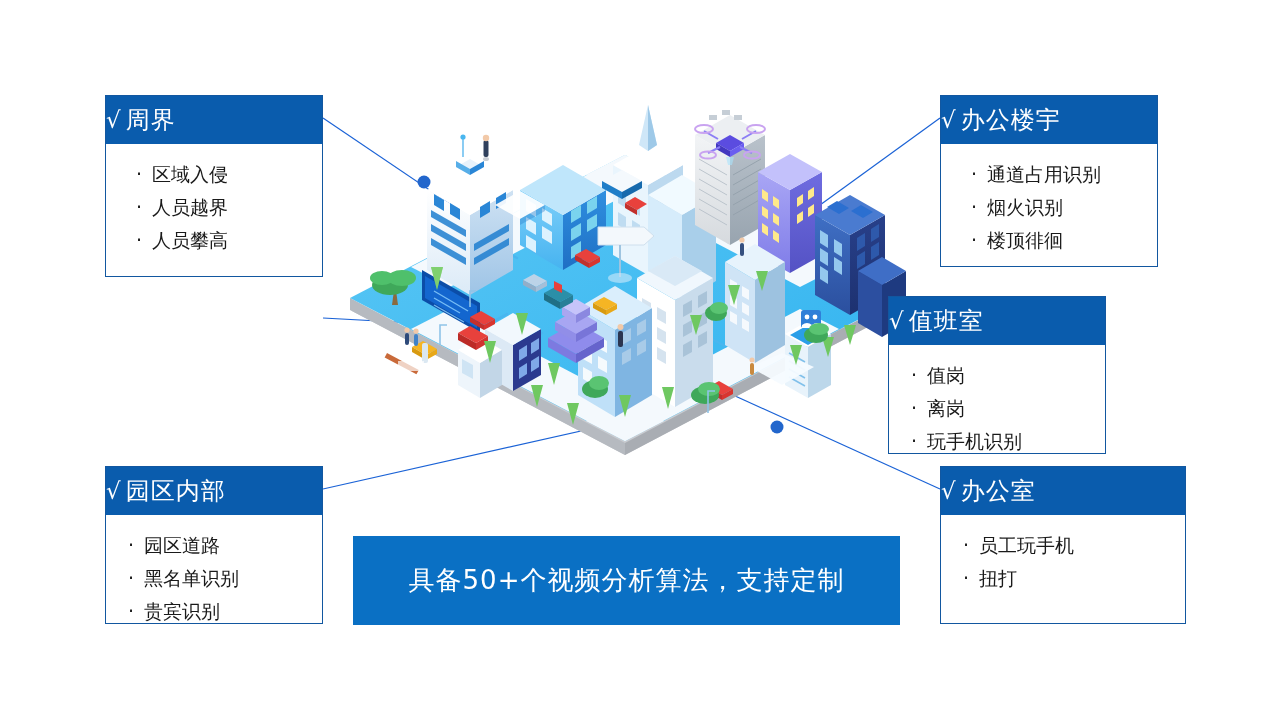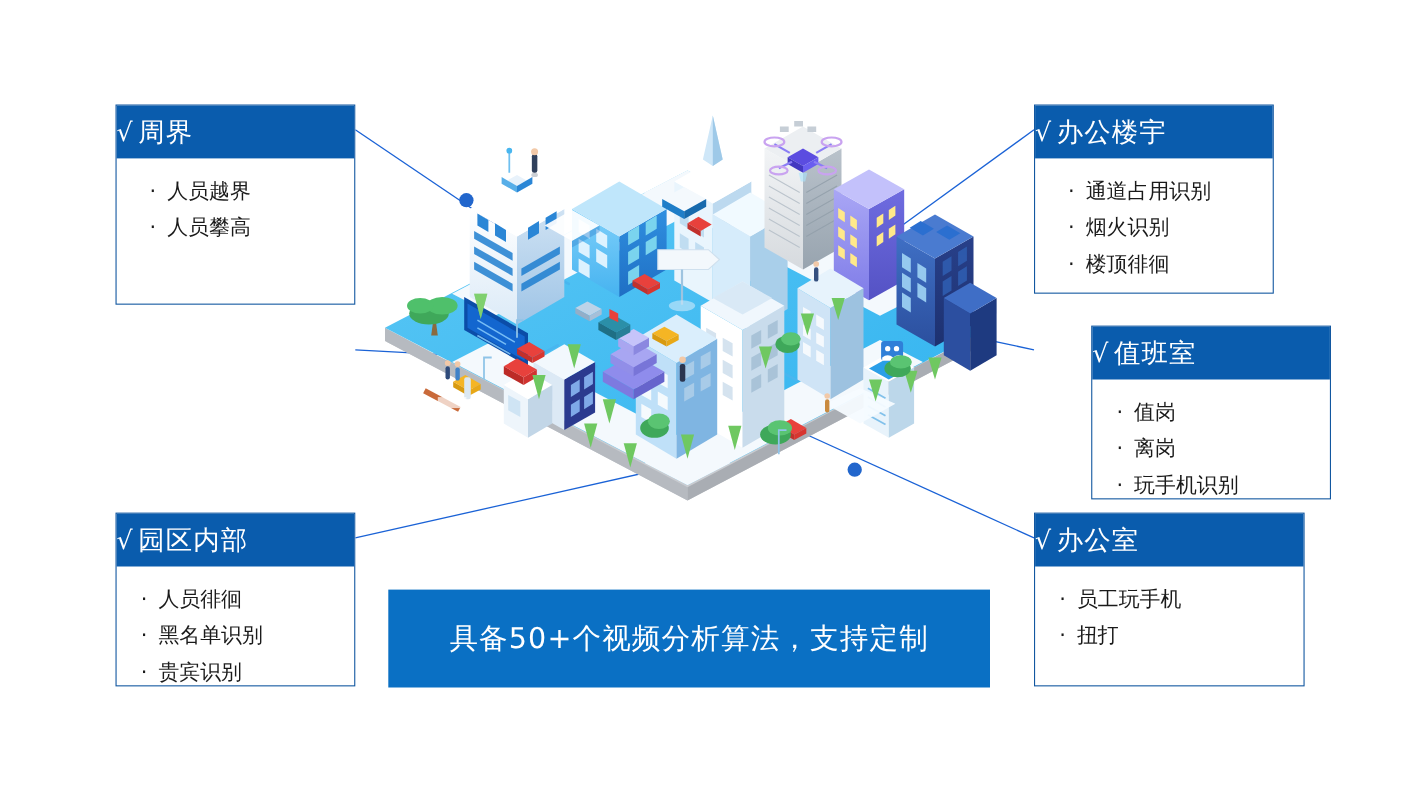--- a/index.html
+++ b/index.html
@@ -37,21 +37,21 @@
   .item{
     font-size:19px;color:#1a1a1a;line-height:33px;white-space:nowrap;
   }
   .item .dot{display:inline-block;width:16px;color:#1a1a1a;font-size:19px;}
 
   
   #card-perimeter{left:105px;top:95px;width:218px;height:182px;}
   #card-road     {left:105px;top:296px;width:218px;height:153px;}
   #card-interior {left:105px;top:466px;width:218px;height:158px;}
   #card-office-b {left:940px;top:95px;width:218px;height:172px;}
-  #card-duty     {left:992px;top:296px;width:218px;height:158px;}
+  #card-duty     {left:888px;top:296px;width:218px;height:158px;}
   #card-office   {left:940px;top:466px;width:246px;height:158px;}
 
   
   #banner{
     position:absolute;left:353px;top:536px;width:547px;height:89px;
     background:#0a70c4;color:#ffffff;z-index:5;
     display:flex;align-items:center;justify-content:center;
     font-size:26px;letter-spacing:1px;
   }
 </style>
@@ -572,32 +572,33 @@
       <polygon points="272,86 292,97 292,104 272,93" fill="#1f7ec8"></polygon>
       <polygon points="312,86 292,97 292,104 312,93" fill="#176aad"></polygon>
     </g>
   </svg>
 
   <div class="card" id="card-perimeter">
     <div class="card-head">
       <span class="chk">√</span><span>周界</span>
     </div>
     <div class="card-body indent-a">
+      <div class="item"><span class="dot">·</span><span>区域入侵</span></div>
       <div class="item"><span class="dot">·</span><span>人员越界</span></div>
       <div class="item"><span class="dot">·</span><span>人员攀高</span></div>
     </div>
   </div>
 
 
   <div class="card" id="card-interior">
     <div class="card-head">
       <span class="chk">√</span><span>园区内部</span>
     </div>
     <div class="card-body indent-b">
-      <div class="item"><span class="dot">·</span><span>人员徘徊</span></div>
+      <div class="item"><span class="dot">·</span><span>园区道路</span></div>
       <div class="item"><span class="dot">·</span><span>黑名单识别</span></div>
       <div class="item"><span class="dot">·</span><span>贵宾识别</span></div>
     </div>
   </div>
 
   <div class="card" id="card-office-b">
     <div class="card-head">
       <span class="chk">√</span><span>办公楼宇</span>
     </div>
     <div class="card-body indent-a">

